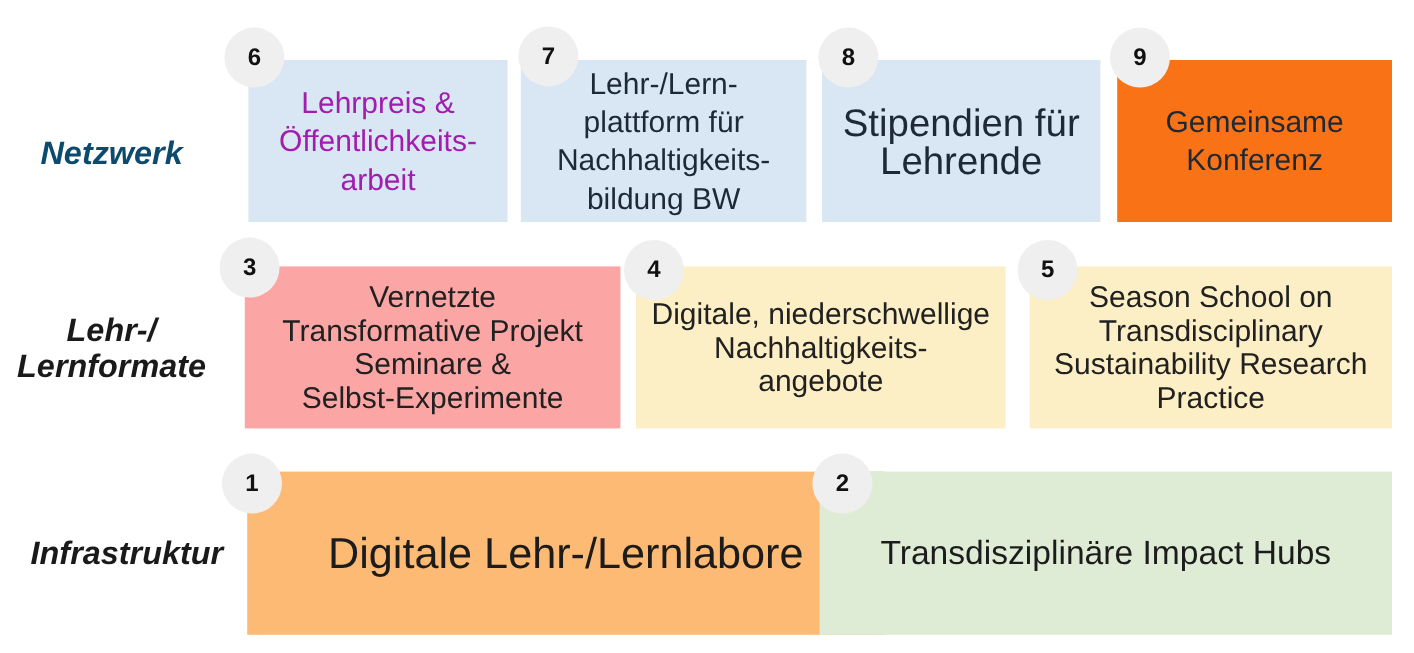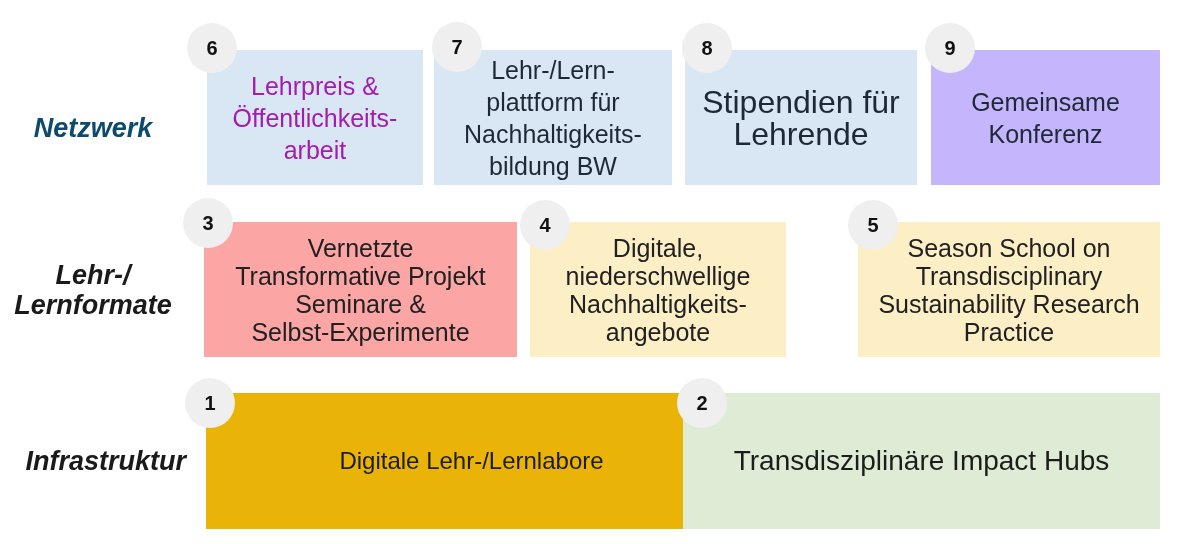--- a/index.html
+++ b/index.html
@@ -78,61 +78,61 @@
     <div class="number-circle" style="left: 432px; top: 22px; background: rgb(239, 239, 239); color: rgb(17, 17, 17);">
       <span>7</span>
     </div>
     <div class="item-box" style="left: 685px; top: 50px; width: 232px; height: 135px; background: rgb(217, 230, 243); color: rgb(30, 41, 54); font-size: 32px; line-height: 32px;">
       <div class="box-line"><span class="seg bold">Stipendien für</span></div>
       <div class="box-line"><span class="seg bold">Lehrende</span></div>
     </div>
     <div class="number-circle" style="left: 682px; top: 23px; background: rgb(239, 239, 239); color: rgb(17, 17, 17);">
       <span>8</span>
     </div>
-    <div class="item-box" style="left: 931px; top: 50px; width: 229px; height: 135px; background: #c4b5fd; color: rgb(30, 41, 54); font-size: 25px; line-height: 32px;">
+    <div class="item-box" style="left: 931px; top: 50px; width: 229px; height: 135px; background: #f97316; color: rgb(30, 41, 54); font-size: 25px; line-height: 32px;">
       <div class="box-line"><span class="seg">Gemeinsame</span></div>
       <div class="box-line"><span class="seg">Konferenz</span></div>
     </div>
     <div class="number-circle" style="left: 925px; top: 23px; background: rgb(239, 239, 239); color: rgb(17, 17, 17);">
       <span>9</span>
     </div>
     <div class="row-label" style="left: 0px; top: 222px; width: 186px; height: 135px; color: rgb(26, 26, 26);">
       <div>Lehr-/</div>
       <div>Lernformate</div>
     </div>
     <div class="item-box" style="left: 204px; top: 222px; width: 313px; height: 135px; background: #fca5a5; color: rgb(33, 33, 33); font-size: 25px; line-height: 28px;">
       <div class="box-line"><span class="seg">Vernetzte</span></div>
       <div class="box-line"><span class="seg bold">Transformative Projekt</span></div>
       <div class="box-line"><span class="seg bold">Seminare</span><span class="seg"> &amp;</span></div>
       <div class="box-line"><span class="seg">Selbst-Experimente</span></div>
     </div>
     <div class="number-circle" style="left: 183px; top: 198px; background: rgb(239, 239, 239); color: rgb(17, 17, 17);">
       <span>3</span>
     </div>
-    <div class="item-box" style="left: 530px; top: 222px; width: 256px; height: 135px; background: rgb(252, 238, 197); color: rgb(33, 33, 33); font-size: 25px; line-height: 28px;">
+    <div class="item-box" style="left: 530px; top: 222px; width: 308px; height: 135px; background: rgb(252, 238, 197); color: rgb(33, 33, 33); font-size: 25px; line-height: 28px;">
       <div class="box-line"><span class="seg">Digitale, niederschwellige</span></div>
       <div class="box-line"><span class="seg bold">Nachhaltigkeits-</span></div>
       <div class="box-line"><span class="seg bold">angebote</span></div>
     </div>
     <div class="number-circle" style="left: 520px; top: 200px; background: rgb(239, 239, 239); color: rgb(17, 17, 17);">
       <span>4</span>
     </div>
     <div class="item-box" style="left: 858px; top: 222px; width: 302px; height: 135px; background: rgb(252, 238, 197); color: rgb(33, 33, 33); font-size: 25px; line-height: 28px;">
       <div class="box-line"><span class="seg bold">Season School</span><span class="seg"> on</span></div>
       <div class="box-line"><span class="seg">Transdisciplinary</span></div>
       <div class="box-line"><span class="seg">Sustainability Research</span></div>
       <div class="box-line"><span class="seg">Practice</span></div>
     </div>
     <div class="number-circle" style="left: 848px; top: 200px; background: rgb(239, 239, 239); color: rgb(17, 17, 17);">
       <span>5</span>
     </div>
     <div class="row-label" style="left: 0px; top: 393px; width: 186px; height: 136px; color: rgb(26, 26, 26); align-items: flex-end;">
       <div>Infrastruktur</div>
     </div>
-    <div class="item-box" style="left: 206px; top: 393px; width: 531px; height: 136px; background: #eab308; color: rgb(28, 28, 28); font-size: 24px; line-height: 34px;">
+    <div class="item-box" style="left: 206px; top: 393px; width: 531px; height: 136px; background: #fdba74; color: rgb(28, 28, 28); font-size: 36px; line-height: 34px;">
       <div class="box-line"><span class="seg bold">Digitale Lehr-/Lernlabore</span></div>
     </div>
     <div class="number-circle" style="left: 185px; top: 378px; background: rgb(239, 239, 239); color: rgb(17, 17, 17);">
       <span>1</span>
     </div>
     <div class="item-box" style="left: 683px; top: 393px; width: 477px; height: 136px; background: rgb(222, 236, 213); color: rgb(28, 28, 28); font-size: 28px; line-height: 34px;">
       <div class="box-line"><span class="seg bold">Transdisziplinäre Impact Hubs</span></div>
     </div>
     <div class="number-circle" style="left: 677px; top: 378px; background: rgb(239, 239, 239); color: rgb(17, 17, 17);">
       <span>2</span>

